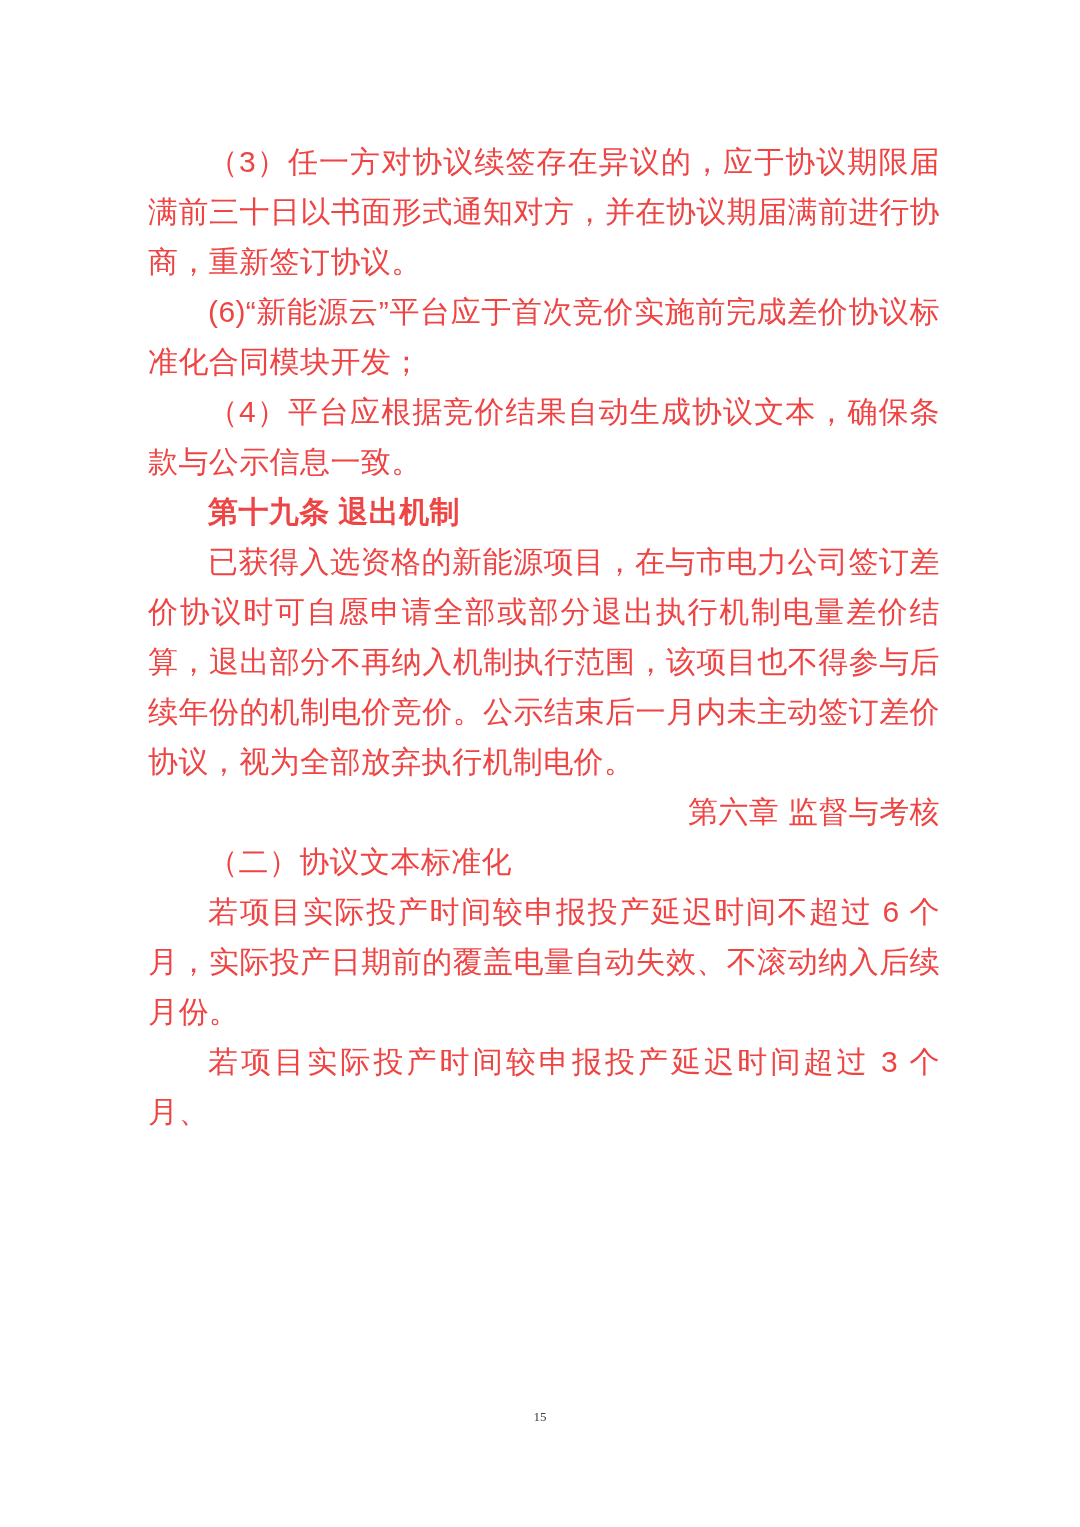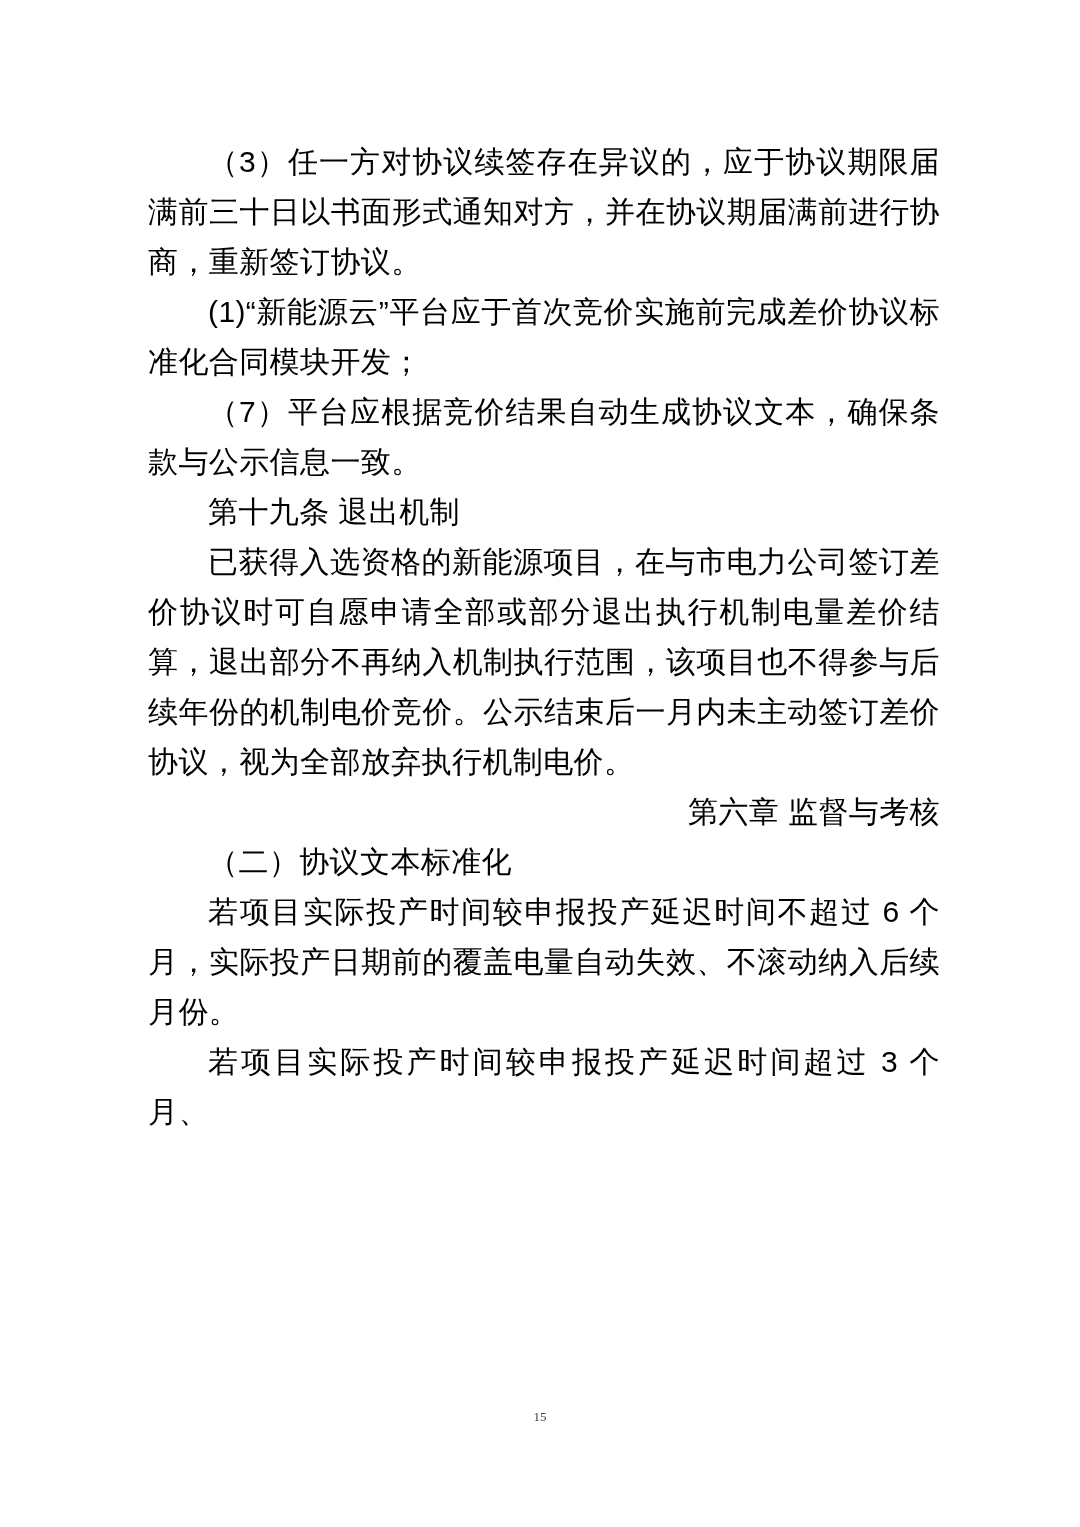--- a/index.html
+++ b/index.html
@@ -26,21 +26,21 @@
     color: #1b1b1b;
   }
   p.para {
     margin: 0;
     padding: 0;
     text-align: justify;
     text-justify: inter-ideograph;
     text-indent: 2em;
   }
   p.heading {
-    font-weight: normal;
+    font-weight: bold;
   }
   p.chapter {
     text-align: right;
     text-indent: 0;
   }
   .footer {
     position: absolute;
     top: 1404px;
     left: 0;
     width: 100%;
@@ -48,24 +48,24 @@
     font-size: 13px;
     line-height: 26px;
     color: #3a3f3a;
     font-family: Liberation Serif, serif;
   }
 </style>
 </head>
 <body>
 
 <div class="page" style="background: rgb(255, 255, 255);">
-  <div class="content" id="paragraph-container" style="color: #000000;">
+  <div class="content" id="paragraph-container" style="color: #ef4444;">
       <p class="para body">（3）任一方对协议续签存在异议的，应于协议期限届满前三十日以书面形式通知对方，并在协议期届满前进行协商，重新签订协议。</p>
-      <p class="para body">(1)“新能源云”平台应于首次竞价实施前完成差价协议标准化合同模块开发；</p>
-      <p class="para body">（7）平台应根据竞价结果自动生成协议文本，确保条款与公示信息一致。</p>
+      <p class="para body">(6)“新能源云”平台应于首次竞价实施前完成差价协议标准化合同模块开发；</p>
+      <p class="para body">（4）平台应根据竞价结果自动生成协议文本，确保条款与公示信息一致。</p>
       <p class="para heading">第十九条 退出机制</p>
       <p class="para body">已获得入选资格的新能源项目，在与市电力公司签订差价协议时可自愿申请全部或部分退出执行机制电量差价结算，退出部分不再纳入机制执行范围，该项目也不得参与后续年份的机制电价竞价。公示结束后一月内未主动签订差价协议，视为全部放弃执行机制电价。</p>
       <p class="para chapter">第六章 监督与考核</p>
       <p class="para body">（二）协议文本标准化</p>
       <p class="para body">若项目实际投产时间较申报投产延迟时间不超过 6 个月，实际投产日期前的覆盖电量自动失效、不滚动纳入后续月份。</p>
       <p class="para body">若项目实际投产时间较申报投产延迟时间超过 3 个月、</p>
     </div>
   <div class="footer">15</div>
 </div>
 

